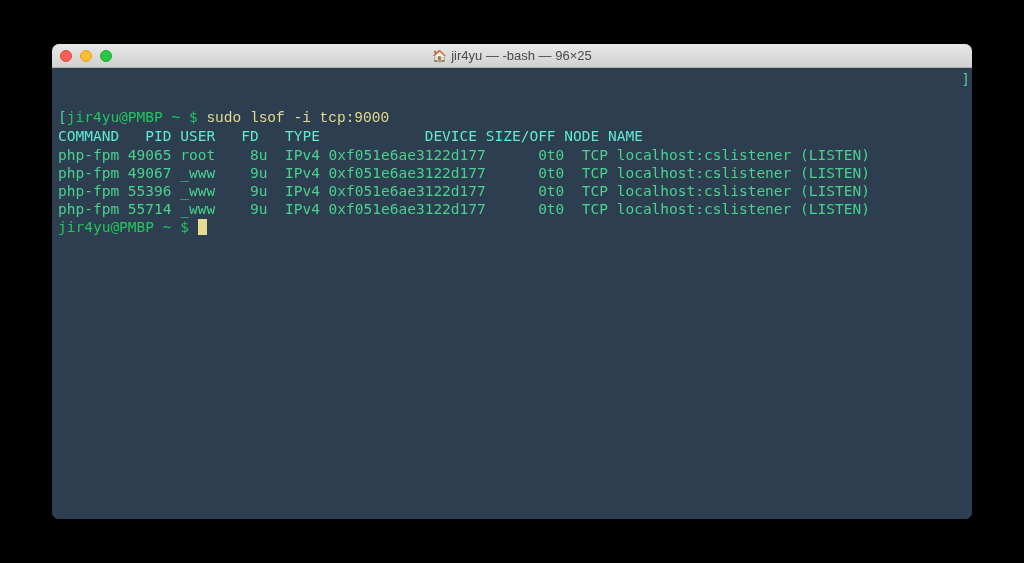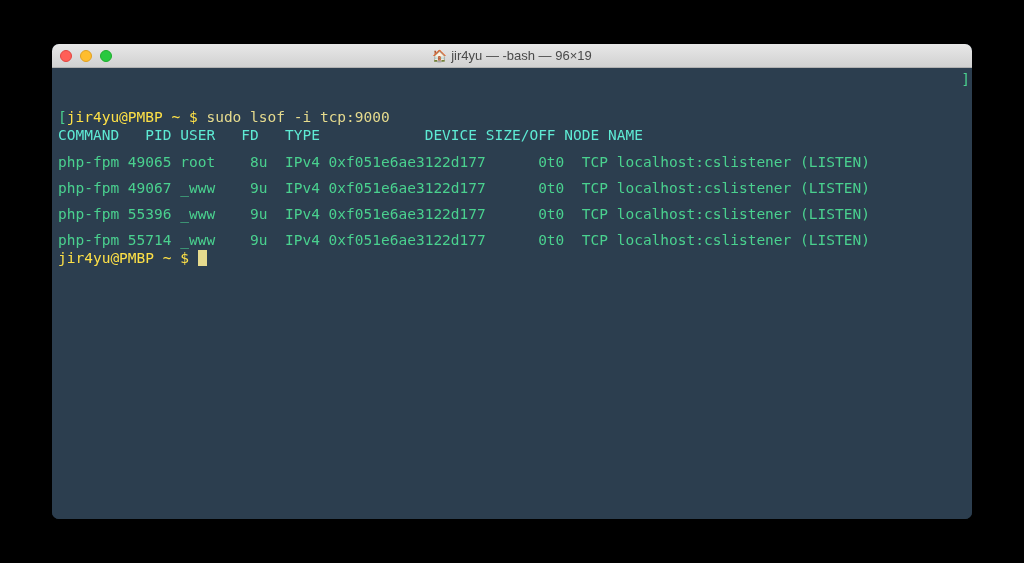--- a/index.html
+++ b/index.html
@@ -69,24 +69,24 @@
       font-size: 14.5px;
       line-height: 1.25;
       white-space: pre;
       overflow: hidden;
       position: relative;
     }
     .line {
       color: #4ad18f;
     }
     .prompt-bracket { color: #4ad18f; }
-    .prompt-user { color: #fde047; }
-    .command { color: #e6db8e; }
+    .prompt-user { color: #22c55e; }
+    .command { color: #e6db8e; font-family: Liberation Mono, monospace; }
     .header-row { color: #5eead4; }
-    .output-row { color: #4ad18f; margin-top: 8px; }
+    .output-row { color: #4ad18f; }
     .cursor {
       display: inline-block;
       width: 9px;
       height: 16px;
       background: #e6db8e;
       vertical-align: text-bottom;
     }
     .scroll-indicator {
       position: absolute;
       top: 2px;
@@ -100,19 +100,19 @@
 
 <div class="window">
   <div class="titlebar">
     <div class="traffic-lights">
       <div class="traffic-light tl-close"></div>
       <div class="traffic-light tl-min"></div>
       <div class="traffic-light tl-max"></div>
     </div>
     <div class="title">
       <span class="home-icon">🏠</span>
-      <span>jir4yu — -bash — 96×19</span>
+      <span>jir4yu — -bash — 96×25</span>
     </div>
   </div>
   <div class="terminal-body">
     <span class="scroll-indicator">]</span><div class="line"><span class="prompt-bracket">[</span><span class="prompt-user">jir4yu@PMBP ~ $ </span><span class="command">sudo lsof -i tcp:9000</span></div><div class="line header-row">COMMAND   PID USER   FD   TYPE            DEVICE SIZE/OFF NODE NAME</div><div class="line output-row">php-fpm 49065 root    8u  IPv4 0xf051e6ae3122d177      0t0  TCP localhost:cslistener (LISTEN)</div><div class="line output-row">php-fpm 49067 _www    9u  IPv4 0xf051e6ae3122d177      0t0  TCP localhost:cslistener (LISTEN)</div><div class="line output-row">php-fpm 55396 _www    9u  IPv4 0xf051e6ae3122d177      0t0  TCP localhost:cslistener (LISTEN)</div><div class="line output-row">php-fpm 55714 _www    9u  IPv4 0xf051e6ae3122d177      0t0  TCP localhost:cslistener (LISTEN)</div><div class="line"><span class="prompt-user">jir4yu@PMBP ~ $ </span><span class="cursor"></span></div>
   </div>
 </div>
 
 </body></html>

